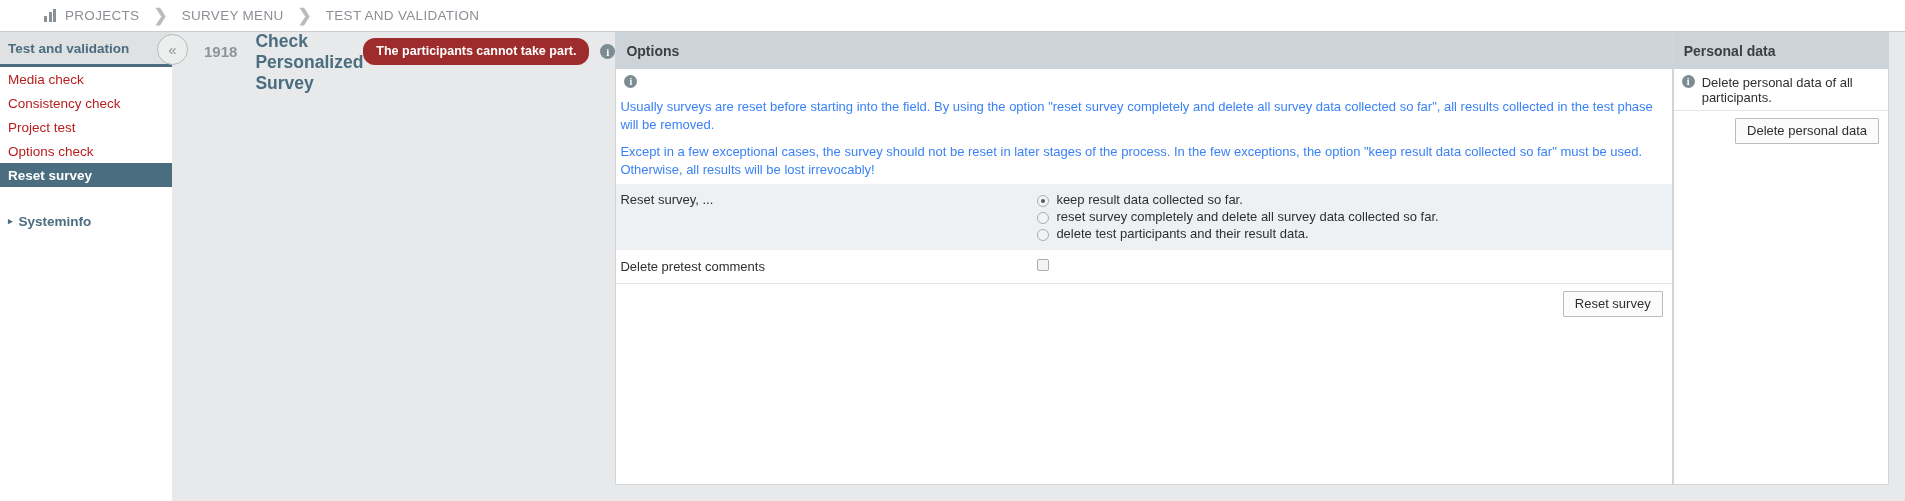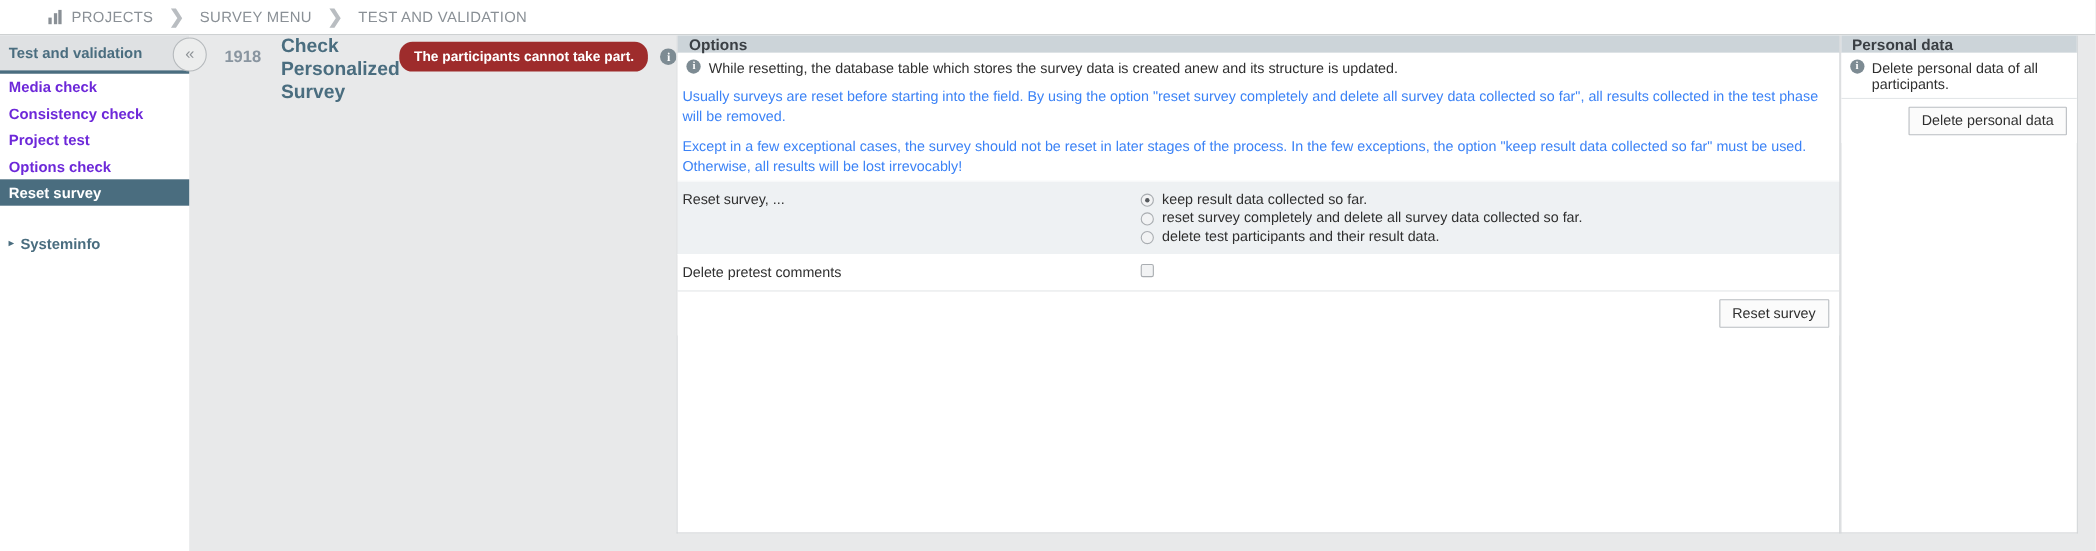--- a/index.html
+++ b/index.html
@@ -82,24 +82,23 @@
     font-size: 15px;
     display: flex; align-items: center; justify-content: center;
     cursor: pointer;
     z-index: 5;
   }
   .nav-item {
     height: 24px;
     display: flex;
     align-items: center;
     padding-left: 8px;
-    color: #6d28d9;
+    color: #b91c1c;
     font-size: 13.5px;
     cursor: pointer;
-    font-weight: bold;
   }
   .nav-item.active {
     background: #4a6d7f;
     color: #ffffff;
     font-weight: bold;
   }
   .nav-group {
     height: 24px;
     display: flex;
     align-items: center;
@@ -177,21 +176,21 @@
 
   
   .panel {
     background: #ffffff;
     border: 1px solid #d2d5d8;
     border-top: none;
     margin-bottom: 16px;
   }
   .panel-head {
     background: #ccd4d9;
-    height: 16px;
+    height: 37px;
     display: flex;
     align-items: center;
     padding-left: 10px;
     font-weight: bold;
     font-size: 14px;
     color: #3a3f44;
   }
   .note-row {
     display: flex;
     align-items: flex-start;
@@ -334,21 +333,20 @@
         <div class="status-badge">The participants cannot take part.</div>
         <div class="info-circle">i</div>
       </div>
     </div>
 
     <div class="panel">
       <div class="panel-head">Options</div>
 
       <div class="note-row">
         <span class="info-circle small">i</span>
-        <span>While resetting, the database table which stores the survey data is created anew and its structure is updated.</span>
       </div>
 
       <div class="para-row">Usually surveys are reset before starting into the field. By using the option "reset survey completely and delete all survey data collected so far", all results collected in the test phase will be removed.</div>
       <div class="para-row">Except in a few exceptional cases, the survey should not be reset in later stages of the process. In the few exceptions, the option "keep result data collected so far" must be used. Otherwise, all results will be lost irrevocably!</div>
 
       <div class="field-row">
         <div class="field-label">Reset survey, ...</div>
         <div class="radio-list">
           <label class="radio-line">
             <span class="radio checked"></span>

